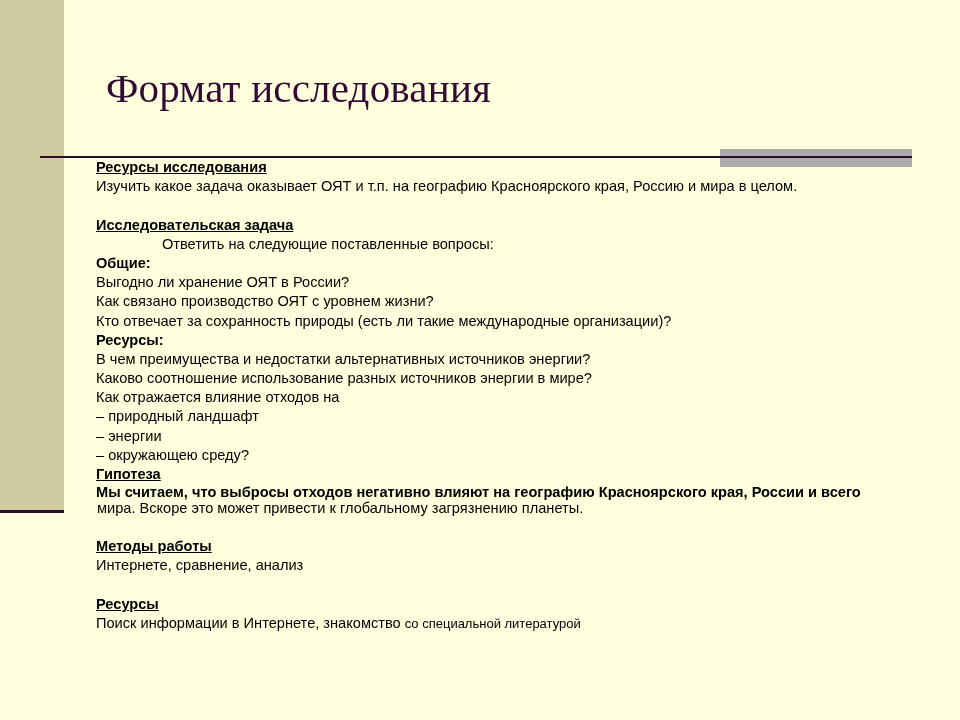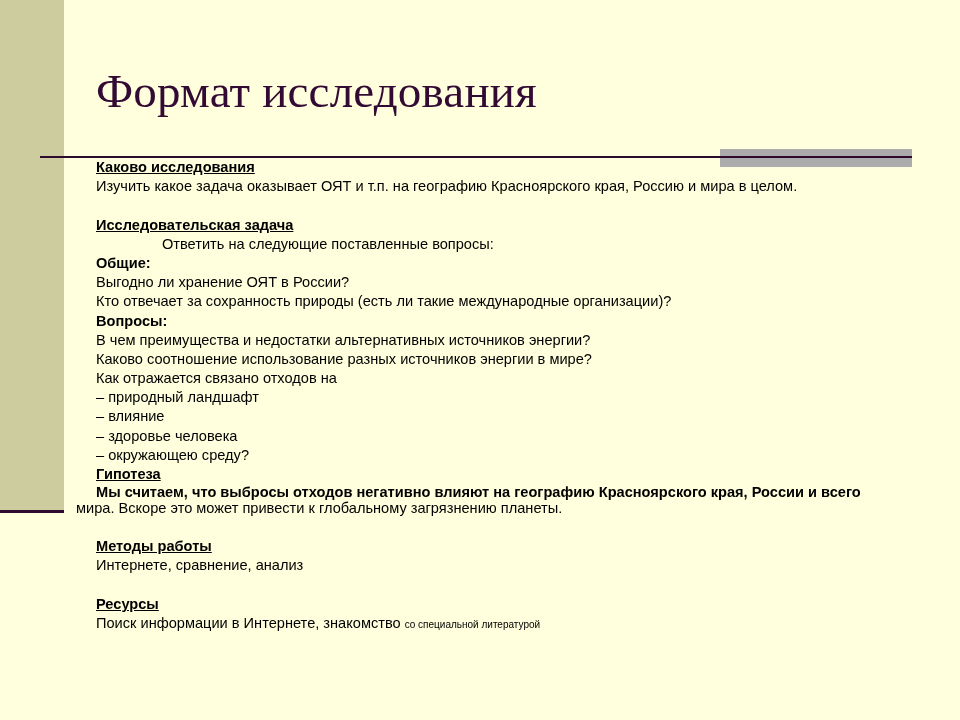--- a/index.html
+++ b/index.html
@@ -14,23 +14,23 @@
       position: absolute; left: 0; top: 0;
       width: 64px; height: 510px;
       background: #cccc9e;
     }
     .sidebar-line {
       position: absolute; left: 0; top: 510px;
       width: 64px; height: 3px;
       background: #2e0a2e;
     }
     .title {
-      position: absolute; left: 96px; top: 64px;
+      position: absolute; left: 106px; top: 64px;
       font-family: "Liberation Serif", serif;
-      font-size: 47px;
+      font-size: 41px;
       color: #330a33;
       white-space: nowrap;
       letter-spacing: 0.2px;
     }
     .gray-bar {
       position: absolute; left: 720px; top: 149px;
       width: 192px; height: 18px;
       background: #acacac;
     }
     .title-rule {
@@ -51,57 +51,57 @@
     .blank { height: 19.2px; }
     .hyp {
       white-space: normal;
       text-indent: 0;
       margin-left: -20px;
       padding-left: 0;
       line-height: 16px;
       width: 800px;
     }
     .hyp .first { padding-left: 20px; }
-    .small { font-size: 10px; }
+    .small { font-size: 13px; }
   </style>
 </head>
 <body>
 
 <div class="sidebar"></div>
 <div class="sidebar-line"></div>
 
 <div class="title">Формат исследования</div>
 
 <div class="gray-bar"></div>
 <div class="title-rule"></div>
 
 <div class="content">
 
-  <div class="line heading">Каково исследования</div>
+  <div class="line heading">Ресурсы исследования</div>
   <div class="line">Изучить какое задача  оказывает ОЯТ и т.п.  на географию Красноярского края, Россию и мира в целом.</div>
   <div class="blank"></div>
 
   <div class="line heading">Исследовательская задача</div>
   <div class="line indent">Ответить на следующие  поставленные  вопросы:</div>
   <div class="line subheading">Общие:</div>
   <div class="line">Выгодно ли хранение  ОЯТ в России?</div>
+  <div class="line">Как связано производство  ОЯТ с уровнем жизни?</div>
   <div class="line">Кто отвечает за сохранность природы (есть ли  такие международные  организации)?</div>
-  <div class="line subheading">Вопросы:</div>
+  <div class="line subheading">Ресурсы:</div>
   <div class="line">В чем преимущества  и недостатки  альтернативных  источников  энергии?</div>
   <div class="line">Каково соотношение  использование  разных  источников  энергии  в мире?</div>
-  <div class="line">Как отражается связано  отходов на</div>
+  <div class="line">Как отражается влияние  отходов на</div>
   <div class="line">– природный  ландшафт</div>
-  <div class="line">– влияние</div>
-  <div class="line">– здоровье человека</div>
+  <div class="line">– энергии</div>
   <div class="line">– окружающею  среду?</div>
 
   <div class="line heading">Гипотеза</div>
   <div class="hyp">
     <div class="line first" style="height:16px;font-weight:bold;">Мы считаем,  что выбросы отходов негативно влияют на географию Красноярского края, России и всего</div>
-    <div class="line" style="height:16px;">мира.  Вскоре это может привести  к глобальному  загрязнению  планеты.</div>
+    <div class="line" style="height:16px;margin-left:21px;">мира.  Вскоре это может привести  к глобальному  загрязнению  планеты.</div>
   </div>
   <div class="blank" style="height:21px;"></div>
 
   <div class="line heading">Методы работы</div>
   <div class="line">Интернете,  сравнение, анализ</div>
   <div class="blank"></div>
 
   <div class="line heading">Ресурсы</div>
   <div class="line"><span>Поиск  информации  в Интернете,  знакомство </span><span class="small">со специальной  литературой</span></div>
 </div>

